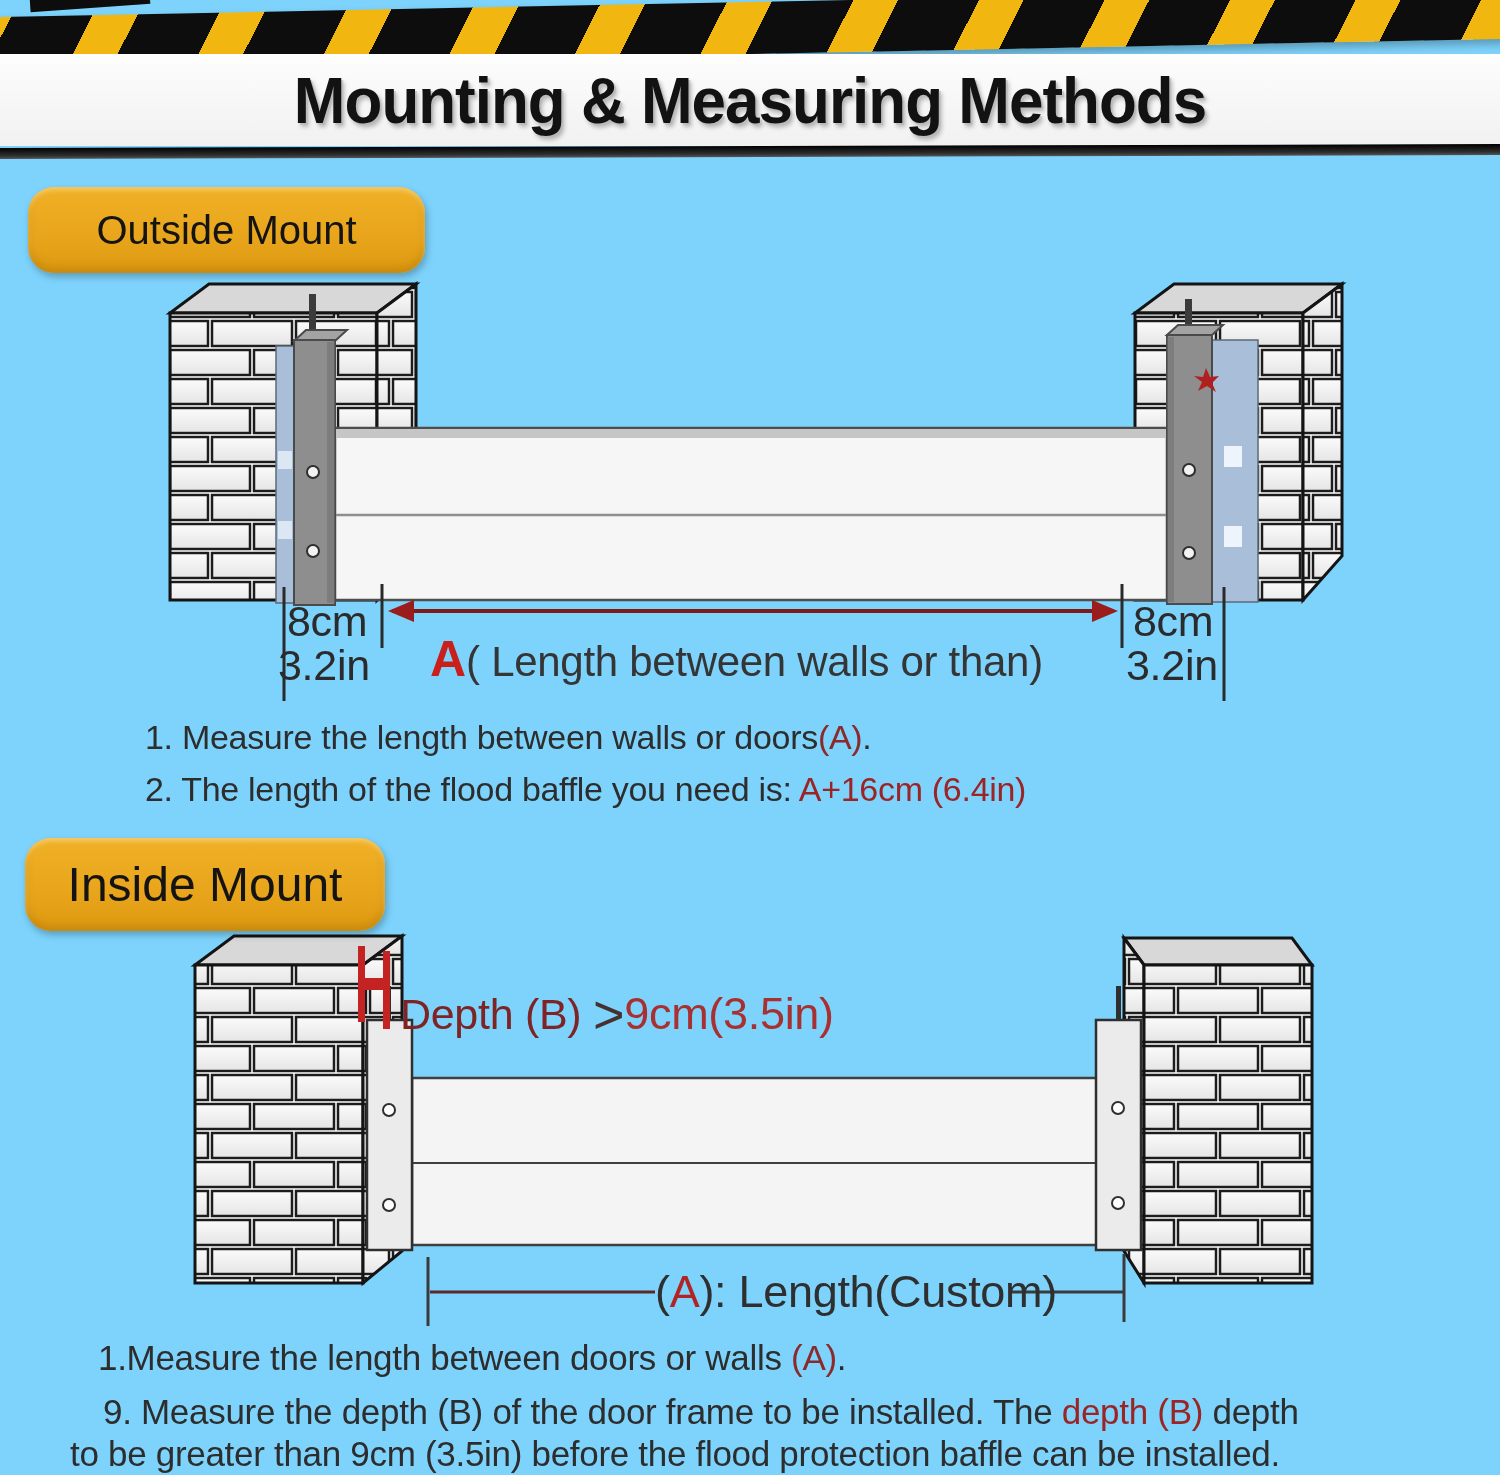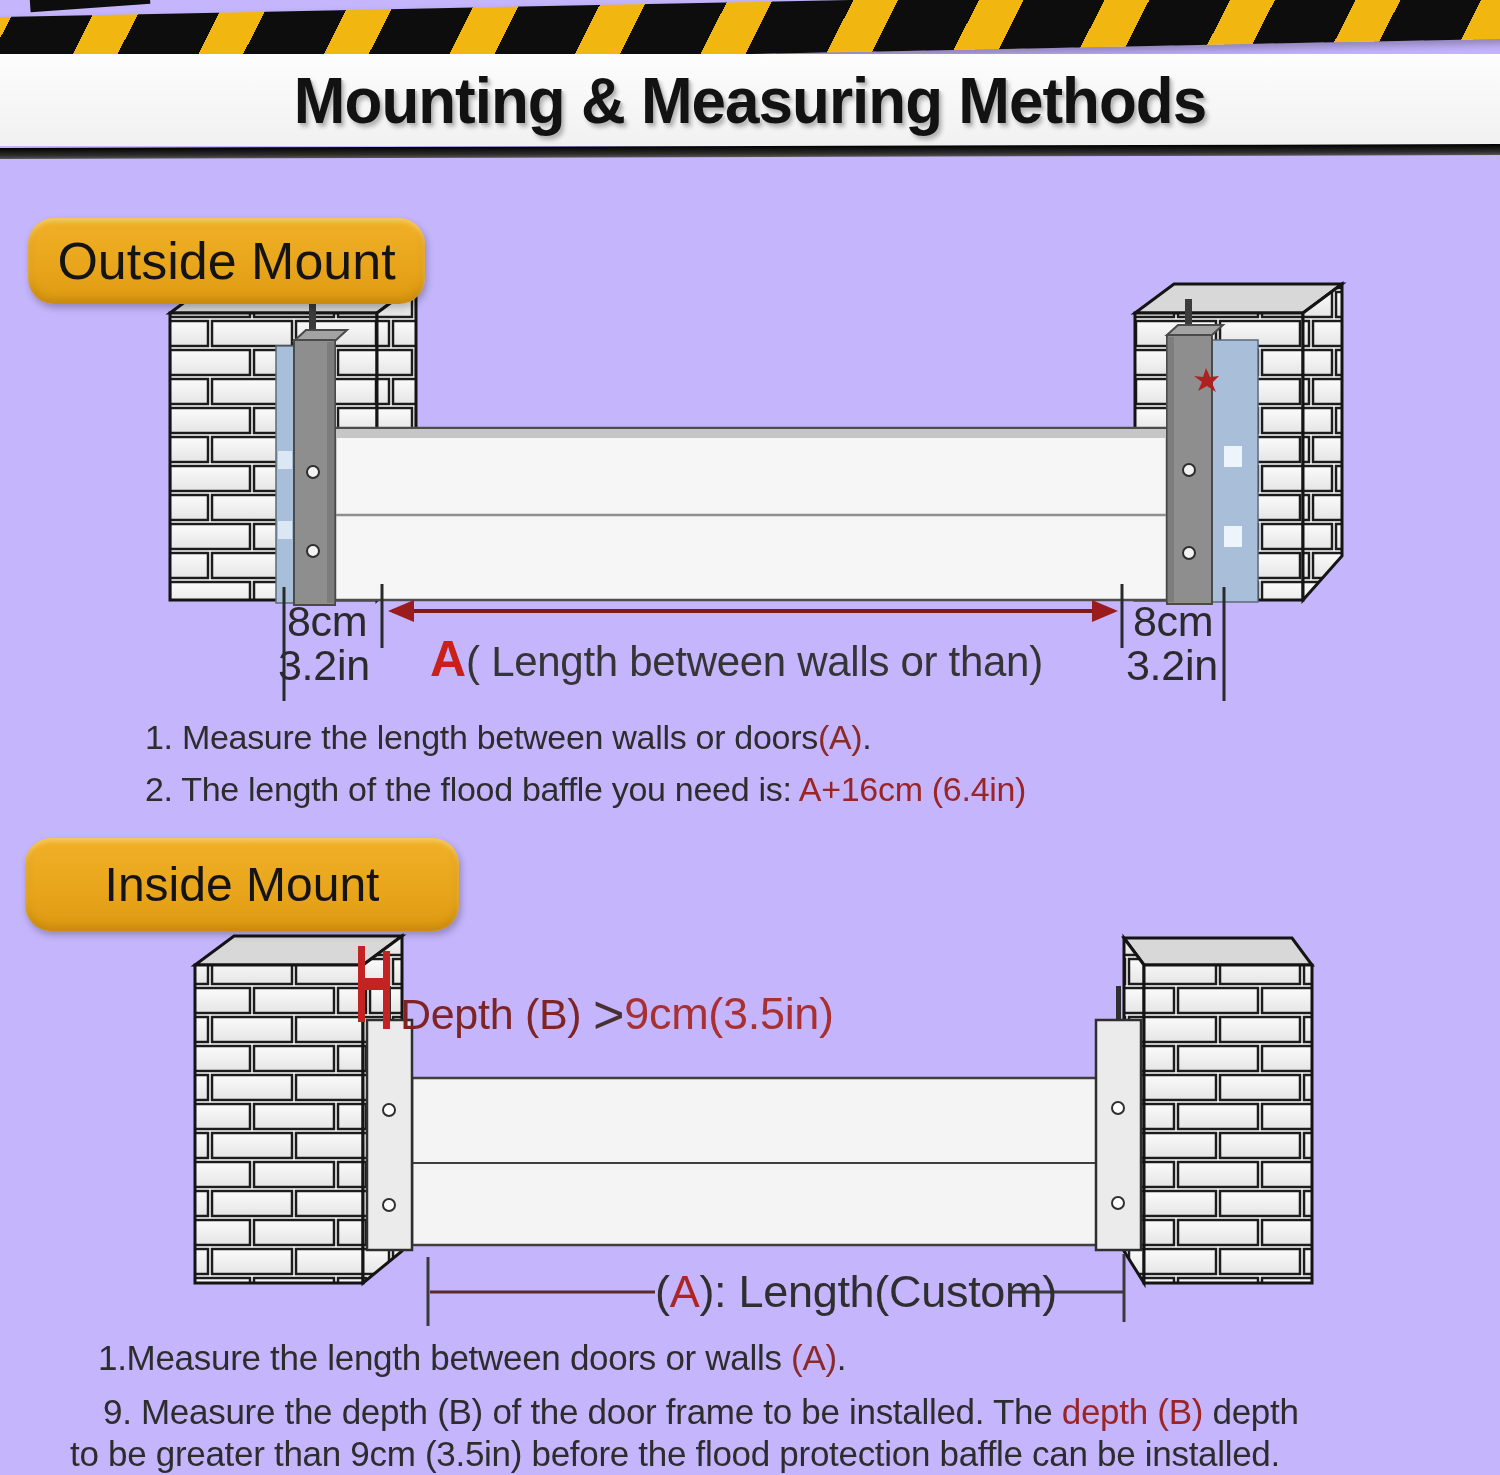--- a/index.html
+++ b/index.html
@@ -1,38 +1,38 @@
 <!DOCTYPE html>
 <html><head>
 <meta charset="utf-8">
 <style>
   html,body{margin:0;padding:0;background:#ffffff;}
-  .page{position:relative;width:1500px;height:1475px;overflow:hidden;background:#c4b5fd;
+  .page{position:relative;width:1500px;height:1475px;overflow:hidden;background:#7dd3fc;
         font-family:"Liberation Sans",sans-serif;color:#2e2e2e;}
   
   .tape{position:absolute;left:-34px;top:2px;width:1570px;height:52px;
         transform:rotate(-1.15deg);
         background:repeating-linear-gradient(118deg,#f2b611 0 40px,#0d0d0d 40px 112px);
         box-shadow:0 5px 9px rgba(0,0,0,.28);}
   .tape-frag{position:absolute;left:30px;top:-6px;width:120px;height:14px;background:#0d0d0d;
         transform:rotate(-4deg);}
   .title-band{position:absolute;left:0;top:54px;width:1500px;height:92px;
         background:linear-gradient(180deg,#fdfdfd,#f1f1f1);display:flex;align-items:center;justify-content:center;}
   .page-title{font-size:62px;font-weight:bold;color:#121212;letter-spacing:-1px;
         text-shadow:2px 2px 0 rgba(180,180,180,.55), 3px 4px 4px rgba(0,0,0,.25);
         transform:scaleY(1.04);}
   .header-bar{position:absolute;left:0;top:146px;width:1500px;height:11px;
         background:linear-gradient(180deg,#000 0%,#2e2e2e 70%,#555 100%);transform:rotate(-.15deg);}
   
   .ylabel{position:absolute;display:flex;align-items:center;justify-content:center;
         background:linear-gradient(180deg,#f0b026 0%,#e8a51c 60%,#dd9a10 100%);
         border-radius:26px;color:#141414;font-weight:400;
         box-shadow:2px 4px 7px rgba(0,0,0,.25), inset 0 -5px 9px rgba(140,85,0,.28), inset 0 3px 5px rgba(255,235,170,.55);}
-  .label-outside{left:28px;top:187px;width:397px;height:86px;font-size:52px;margin-top:31px;}
-  .label-inside{left:25px;top:838px;width:434px;height:93px;font-size:48px;}
+  .label-outside{left:28px;top:187px;width:397px;height:86px;font-size:40px;}
+  .label-inside{left:25px;top:838px;width:360px;height:93px;font-size:48px;}
   
   svg.canvas{position:absolute;left:0;top:0;width:1500px;height:1475px;pointer-events:none;}
   
   .txt{position:absolute;white-space:nowrap;color:#2e2e2e;letter-spacing:-.3px;}
   .meas{font-size:43px;color:#2b2b2b;}
   .span-label{font-size:42px;color:#353535;}
   .span-label .big-a{font-size:50px;font-weight:bold;color:#c9201c;letter-spacing:0;}
   .steps{font-size:34px;color:#2d2d2d;}
   .steps-lower{font-size:35px;color:#2d2d2d;}
   .hl-red{color:#9b2525;}

